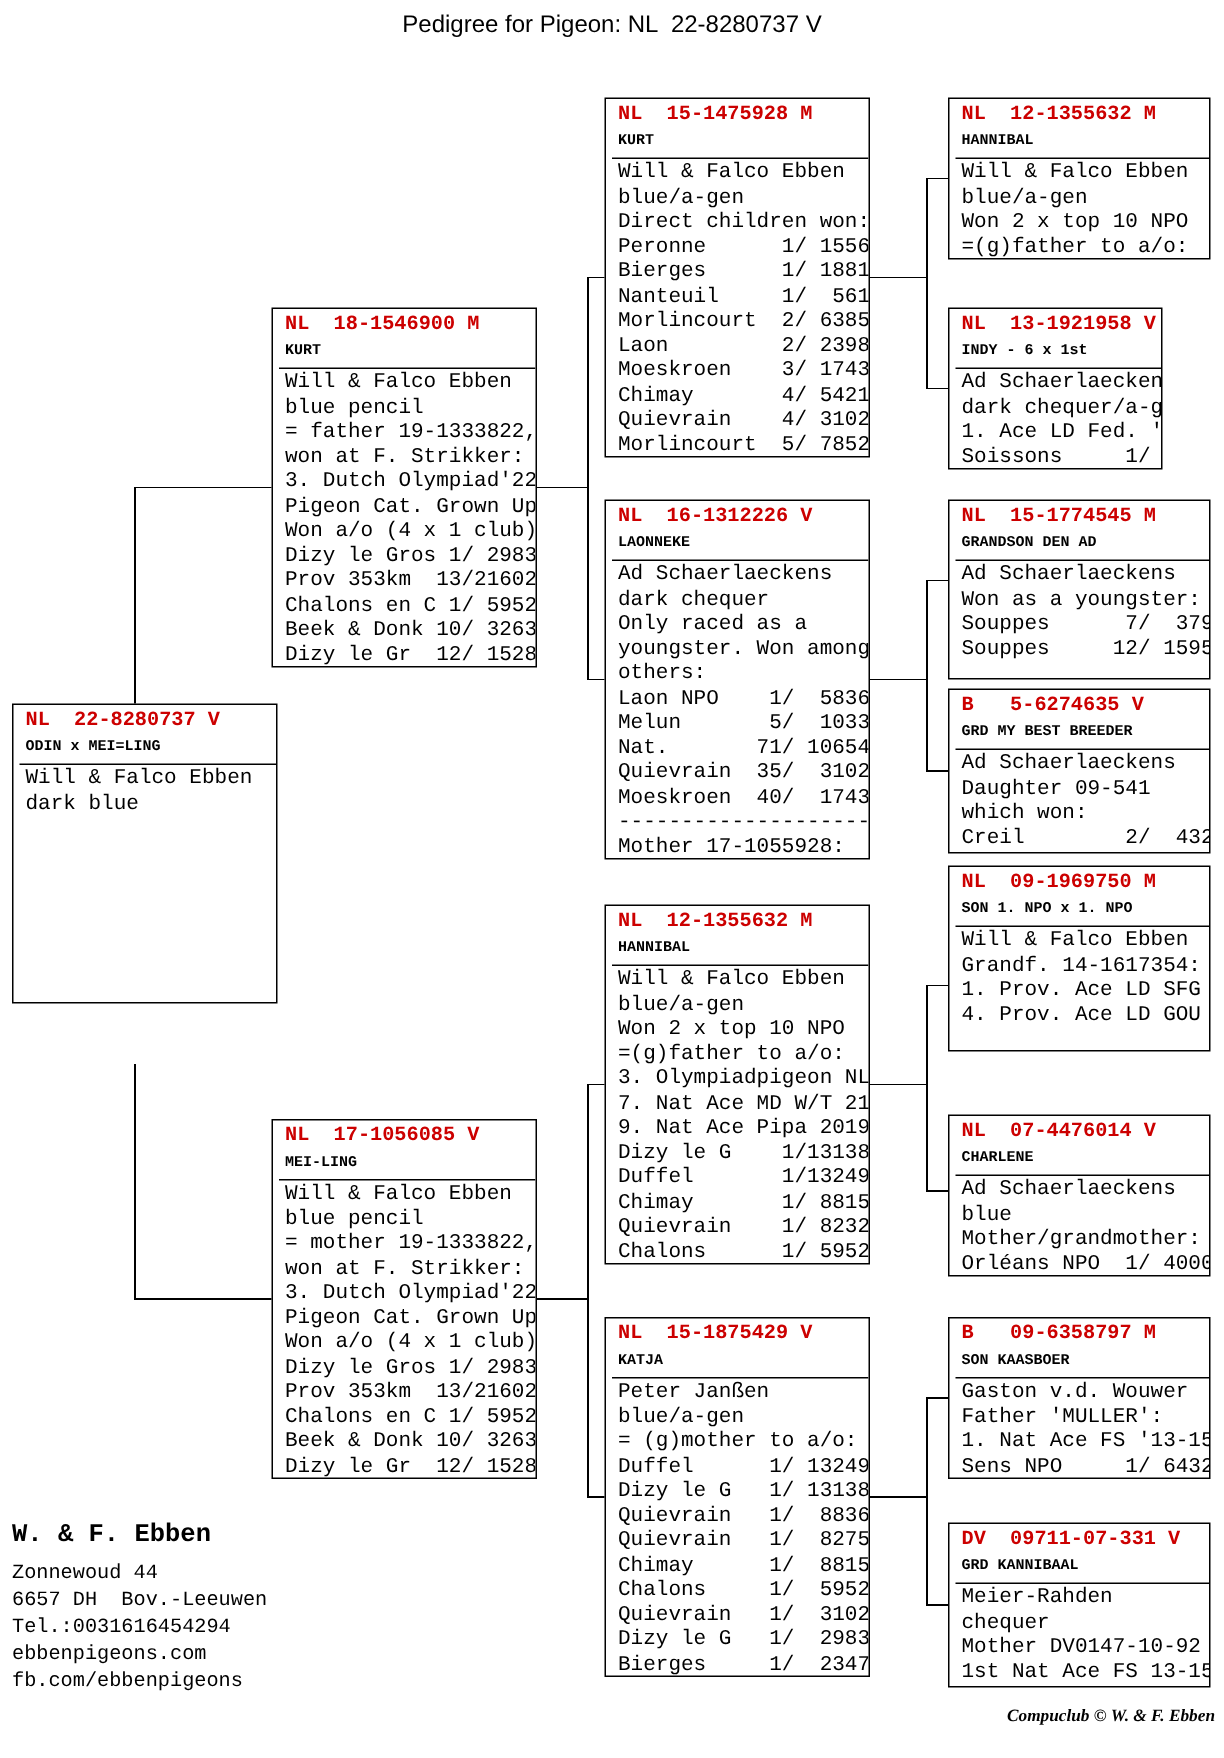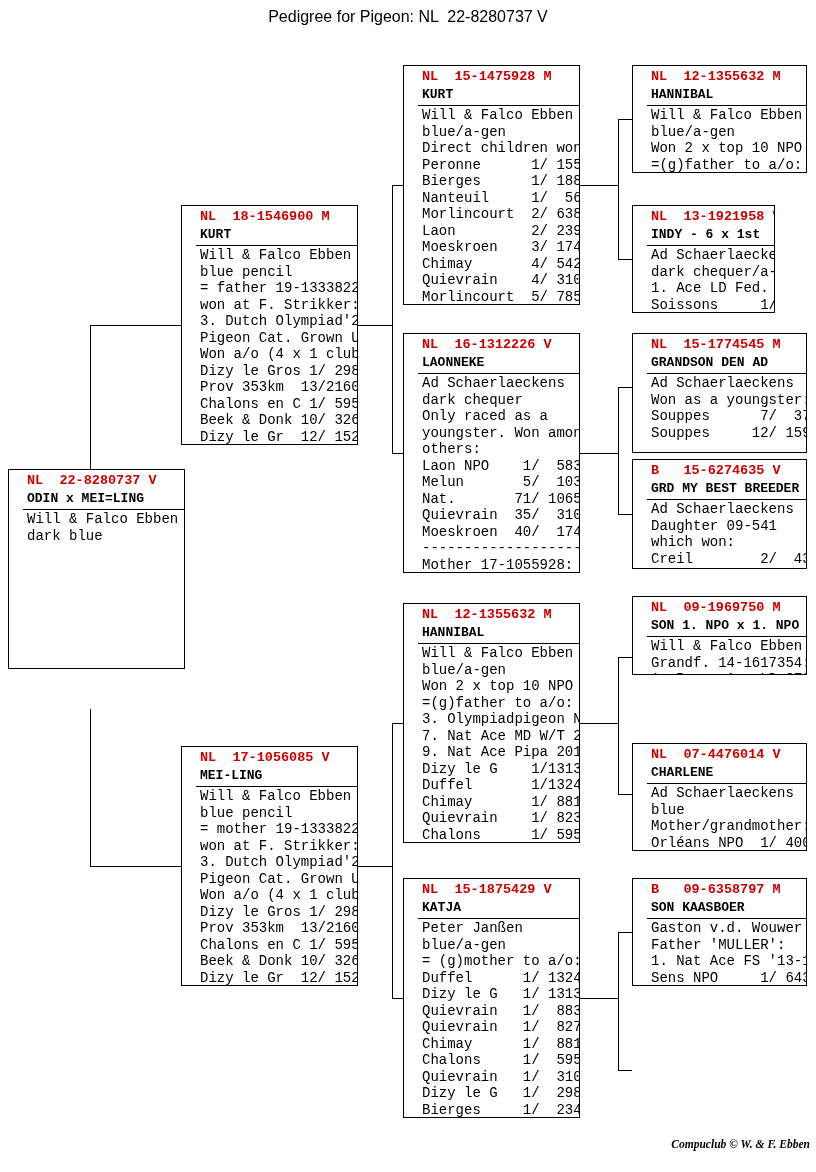--- a/index.html
+++ b/index.html
@@ -12,28 +12,28 @@
   }
   .title {
     position:absolute; top:8px; left:0; width:100%;
     text-align:center; white-space:pre;
     font-family:"Liberation Sans","DejaVu Sans",sans-serif;
     font-size:16px; font-weight:normal;
   }
   .box {
     position:absolute; box-sizing:border-box;
     border:1px solid var(--ink); background:var(--paper);
-    padding:1px 3px 0 18px; overflow:hidden;
+    padding:1px 3px 0 8px; overflow:hidden;
   }
   .ring {
     color:var(--ring-red); font-weight:bold; font-size:13.5px;
     line-height:19px; white-space:pre;
   }
   .pname {
-    font-weight:bold; font-size:13px; line-height:18px; white-space:pre;
+    font-weight:bold; font-size:10px; line-height:18px; white-space:pre;
     border-bottom:1px solid var(--ink);
     margin:0 -3px 0 -4px; padding:0 3px 1px 4px;
   }
   .pbody {
     font-size:14px; line-height:16.5px; white-space:pre; padding-top:1px;
   }
   svg.connectors { position:absolute; left:0; top:0; width:816px; height:1172px; }
   .owner { position:absolute; left:8px; top:1014px; }
   .owner-name { font-size:17px; font-weight:bold; white-space:pre; margin-bottom:8px; }
   .owner-address { font-size:13.5px; line-height:18px; white-space:pre; }
@@ -199,29 +199,29 @@
   <div class="box" style="left:632px;top:333px;width:175px;height:120px">
     <div class="ring">NL  15-1774545 M</div>
     <div class="pname">GRANDSON DEN AD</div>
     <div class="pbody">Ad Schaerlaeckens
 Won as a youngster:
 Souppes      7/  379
 Souppes     12/ 1595</div>
   </div>
 
   <div class="box" style="left:632px;top:459px;width:175px;height:110px">
-    <div class="ring">B   15-6274635 V</div>
+    <div class="ring">B   5-6274635 V</div>
     <div class="pname">GRD MY BEST BREEDER</div>
     <div class="pbody">Ad Schaerlaeckens
 Daughter 09-541
 which won:
 Creil        2/  432</div>
   </div>
 
-  <div class="box" style="left:632px;top:596px;width:175px;height:79px">
+  <div class="box" style="left:632px;top:577px;width:175px;height:124px">
     <div class="ring">NL  09-1969750 M</div>
     <div class="pname">SON 1. NPO x 1. NPO</div>
     <div class="pbody">Will &amp; Falco Ebben
 Grandf. 14-1617354:
 1. Prov. Ace LD SFG
 4. Prov. Ace LD GOU</div>
   </div>
 
   <div class="box" style="left:632px;top:743px;width:175px;height:108px">
     <div class="ring">NL  07-4476014 V</div>
@@ -234,17 +234,33 @@
 
   <div class="box" style="left:632px;top:878px;width:175px;height:108px">
     <div class="ring">B   09-6358797 M</div>
     <div class="pname">SON KAASBOER</div>
     <div class="pbody">Gaston v.d. Wouwer
 Father 'MULLER':
 1. Nat Ace FS '13-15
 Sens NPO     1/ 6432</div>
   </div>
 
-
+  <div class="box" style="left:632px;top:1015px;width:175px;height:110px">
+    <div class="ring">DV  09711-07-331 V</div>
+    <div class="pname">GRD KANNIBAAL</div>
+    <div class="pbody">Meier-Rahden
+chequer
+Mother DV0147-10-92
+1st Nat Ace FS 13-15</div>
+  </div>
+
+  <div class="owner">
+    <div class="owner-name">W. &amp; F. Ebben</div>
+    <div class="owner-address">Zonnewoud 44
+6657 DH  Bov.-Leeuwen
+Tel.:0031616454294
+ebbenpigeons.com
+fb.com/ebbenpigeons</div>
+  </div>
 
   <div class="footer">Compuclub © W. &amp; F. Ebben</div>
 
 </div>
 
 </body></html>

